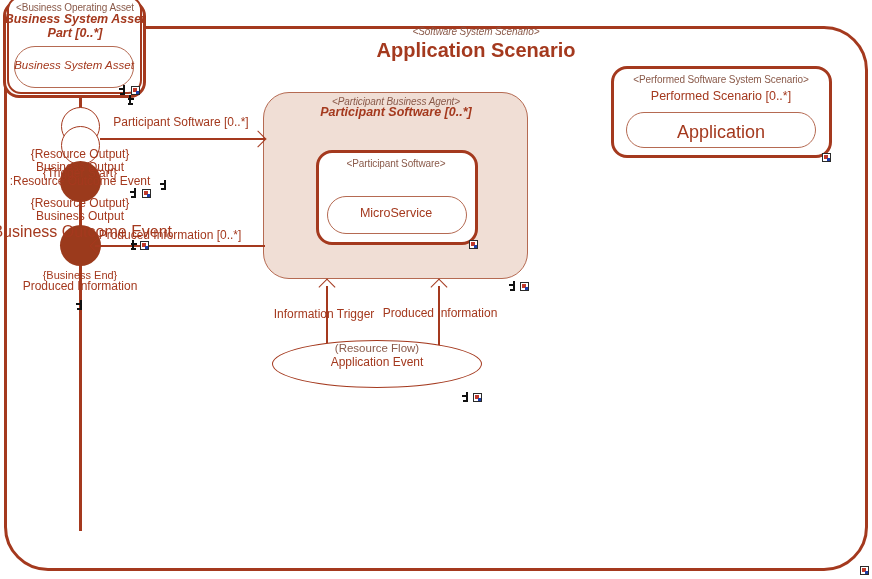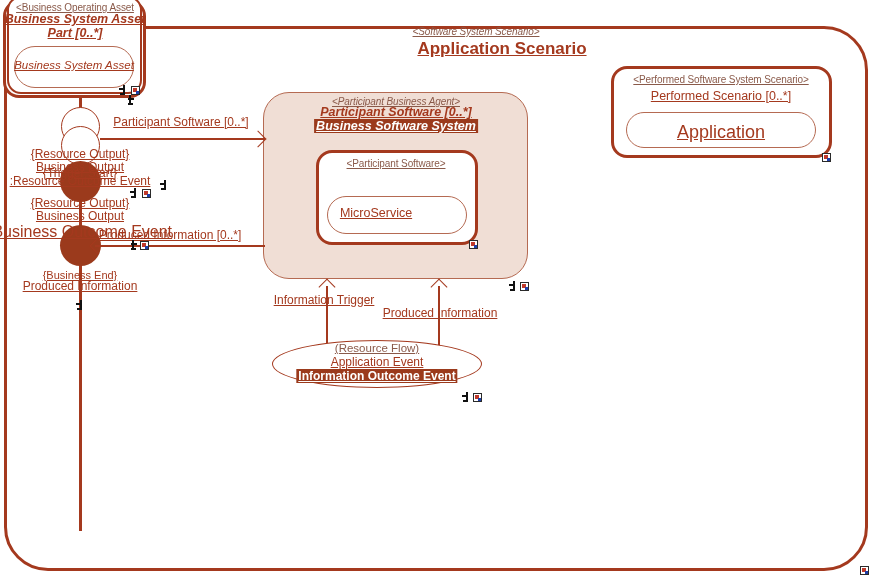--- a/index.html
+++ b/index.html
@@ -3,21 +3,21 @@
 <meta charset="utf-8">
 <style>
   html,body{margin:0;padding:0;background:#ffffff;}
   body{width:872px;height:579px;position:relative;overflow:hidden;
        font-family:"Liberation Sans","DejaVu Sans",sans-serif;
        -webkit-font-smoothing:antialiased;}
 
   #stage{position:absolute;left:0;top:0;width:872px;height:579px;}
 
   
-  .lbl{position:absolute;color:#a4391e;white-space:nowrap;text-decoration:underline;}
+  .lbl{position:absolute;color:#a4391e;white-space:nowrap;}
   .ctr{transform:translateX(-50%);text-align:center;}
   .stereo{font-size:10px;letter-spacing:-0.1px;}
   .ital{font-style:italic;}
   .bold{font-weight:bold;}
   .sel{background:#9b3a1c;color:#ffffff;padding:0 2px;}
 
   
   .frame{position:absolute;border:3px solid #a4391e;border-radius:44px;
          background:transparent;box-sizing:border-box;}
 
@@ -59,21 +59,21 @@
   .pin.flip b.h2{left:3px;}
 </style>
 </head>
 <body>
 
 <div id="stage">
 
   <div class="frame" style="left:4px;top:26px;width:864px;height:545px;"></div>
 
   <div class="lbl ctr stereo ital" style="left:476px;top:26px;color:#8a5a4a;">&lt;Software System Scenario&gt;</div>
-  <div class="lbl ctr bold" style="left:502px;top:39px;font-size:17px;">Application Scenario</div>
+  <div class="lbl ctr bold" style="left:476px;top:39px;font-size:20px;">Application Scenario</div>
 
   <div class="rbox" style="left:3px;top:0px;width:143px;height:98px;border-width:3px;border-radius:16px;"></div>
   <div class="rbox" style="left:7px;top:-4px;width:135px;height:98px;border-width:2px;border-radius:14px;background:#ffffff;"></div>
 
   <div class="lbl ctr stereo" style="left:75px;top:2px;color:#8a5a4a;">&lt;Business Operating Asset</div>
   <div class="lbl ctr ital bold" style="left:75px;top:12px;font-size:12.5px;">Business System Asset</div>
   <div class="lbl ctr ital bold" style="left:75px;top:26px;font-size:12.5px;">Part [0..*]</div>
 
   <div class="pill" style="left:14px;top:46px;width:120px;height:42px;"></div>
   <div class="lbl ctr ital" style="left:74px;top:59px;font-size:11.5px;">Business System Asset</div>
@@ -90,26 +90,25 @@
   <div class="pin flip" style="left:125px;top:95px;">
       <b class="v"></b>
       <b class="h1"></b>
       <b class="h2"></b>
     </div>
 
   <div class="rbox fillpink" style="left:263px;top:92px;width:265px;height:187px;border-radius:26px;border-width:1.8px;border-color:#b56a52;"></div>
 
   <div class="lbl ctr stereo ital" style="left:396px;top:96px;color:#8a5a4a;">&lt;Participant Business Agent&gt;</div>
   <div class="lbl ctr ital bold" style="left:396px;top:105px;font-size:12.5px;">Participant Software [0..*]</div>
-  <div class="lbl ctr ital bold sel" style="left:396px;top:119px;font-size:12.5px;">Business Software System</div>
 
   <div class="rbox" style="left:316px;top:150px;width:162px;height:95px;border-radius:16px;border-width:3px;"></div>
   <div class="lbl ctr stereo" style="left:396px;top:158px;color:#8a5a4a;">&lt;Participant Software&gt;</div>
   <div class="pill" style="left:327px;top:196px;width:140px;height:38px;"></div>
-  <div class="lbl ctr" style="left:376px;top:206px;font-size:12.5px;">MicroService</div>
+  <div class="lbl ctr" style="left:396px;top:206px;font-size:12.5px;">MicroService</div>
 
   <div class="badge" style="left:469px;top:240px;">
       <i class="r"></i>
       <i class="b"></i>
     </div>
 
   <div class="pin" style="left:509px;top:281px;">
       <b class="v"></b>
       <b class="h1"></b>
       <b class="h2"></b>
@@ -182,30 +181,29 @@
       <i class="b"></i>
     </div>
   <div class="pin" style="left:76px;top:300px;">
       <b class="v"></b>
       <b class="h1"></b>
       <b class="h2"></b>
     </div>
 
   <div class="vline" style="left:326px;top:286px;width:1.6px;height:62px;background:#a4391e;"></div>
   <div class="ah up" style="left:321px;top:281px;"></div>
-  <div class="lbl ctr" style="left:324px;top:293px;font-size:12px;text-align:center;">Information Trigger</div>
+  <div class="lbl ctr" style="left:324px;top:307px;font-size:12px;text-align:center;">Information Trigger</div>
 
   <div class="vline" style="left:438px;top:286px;width:1.6px;height:62px;background:#a4391e;"></div>
   <div class="ah up" style="left:433px;top:281px;"></div>
   <div class="lbl ctr" style="left:440px;top:306px;font-size:12px;">Produced Information</div>
 
   <div class="ellipse" style="left:272px;top:340px;width:210px;height:48px;"></div>
   <div class="lbl ctr" style="left:377px;top:342px;font-size:11.5px;color:#8a5a4a;">(Resource Flow)</div>
   <div class="lbl ctr" style="left:377px;top:355px;font-size:12px;">Application Event</div>
-  <div class="lbl ctr bold sel" style="left:377px;top:369px;font-size:12px;">Information Outcome Event</div>
 
   <div class="pin" style="left:462px;top:392px;">
       <b class="v"></b>
       <b class="h1"></b>
       <b class="h2"></b>
     </div>
   <div class="badge" style="left:473px;top:393px;">
       <i class="r"></i>
       <i class="b"></i>
     </div>

